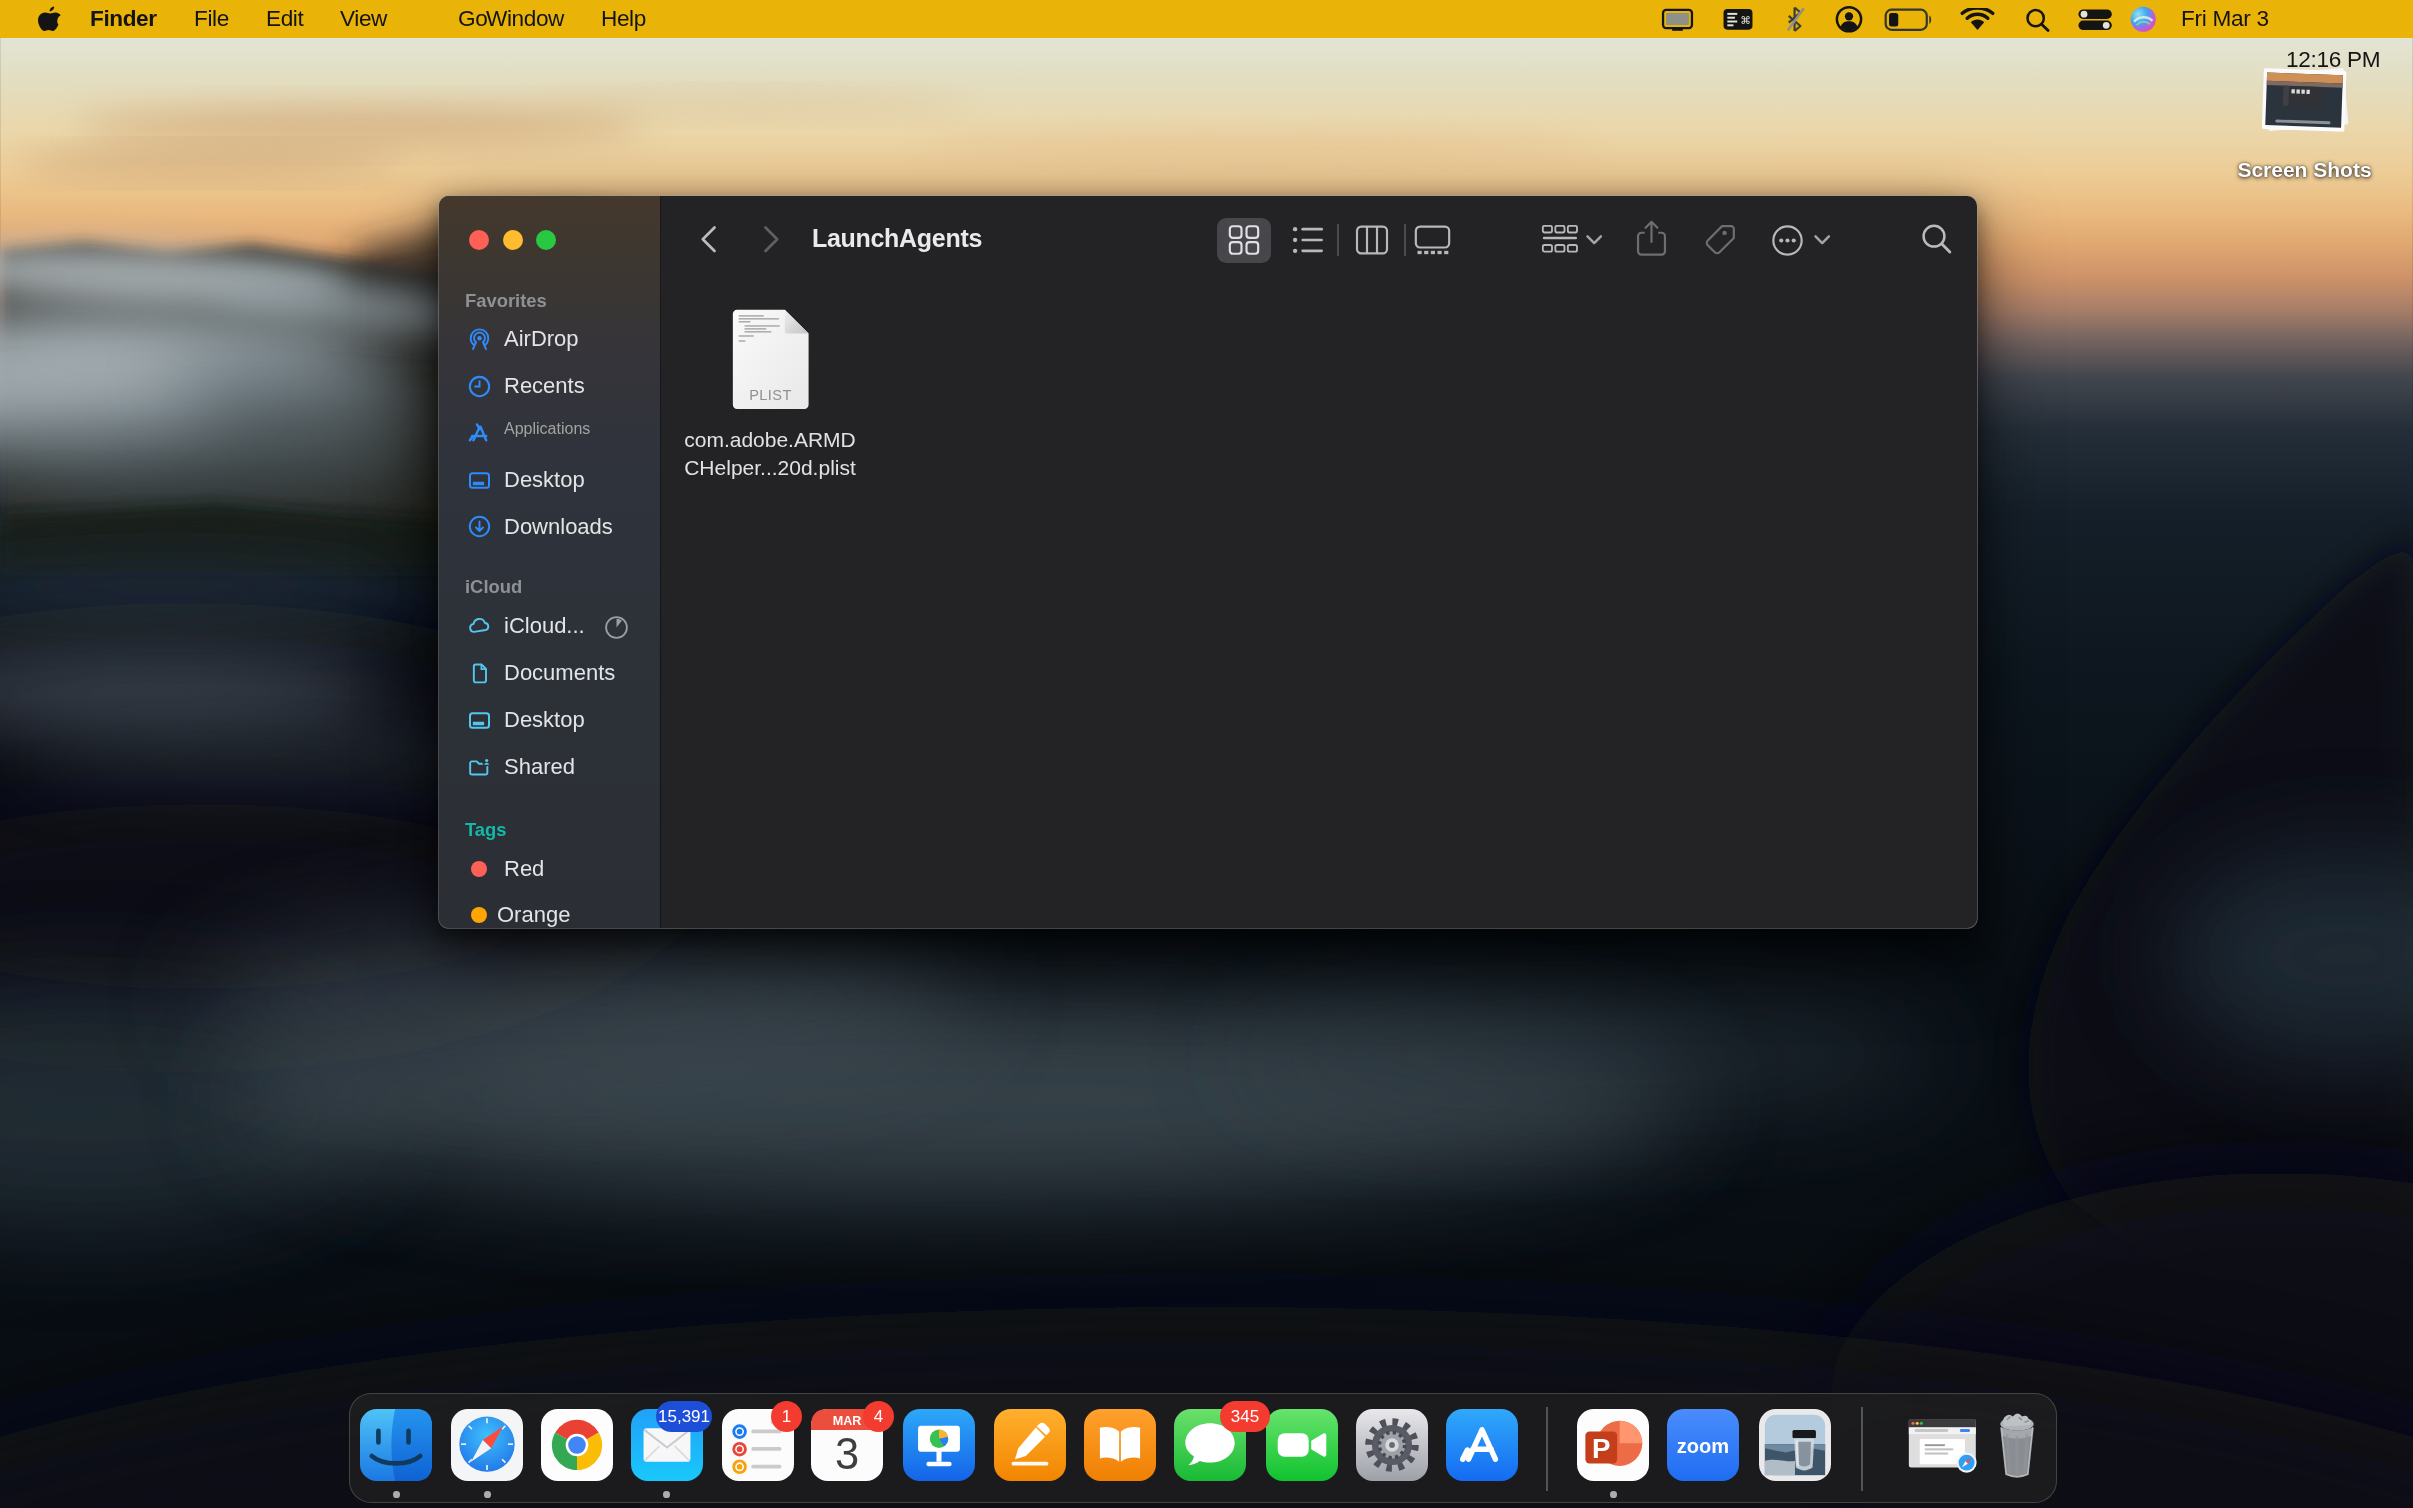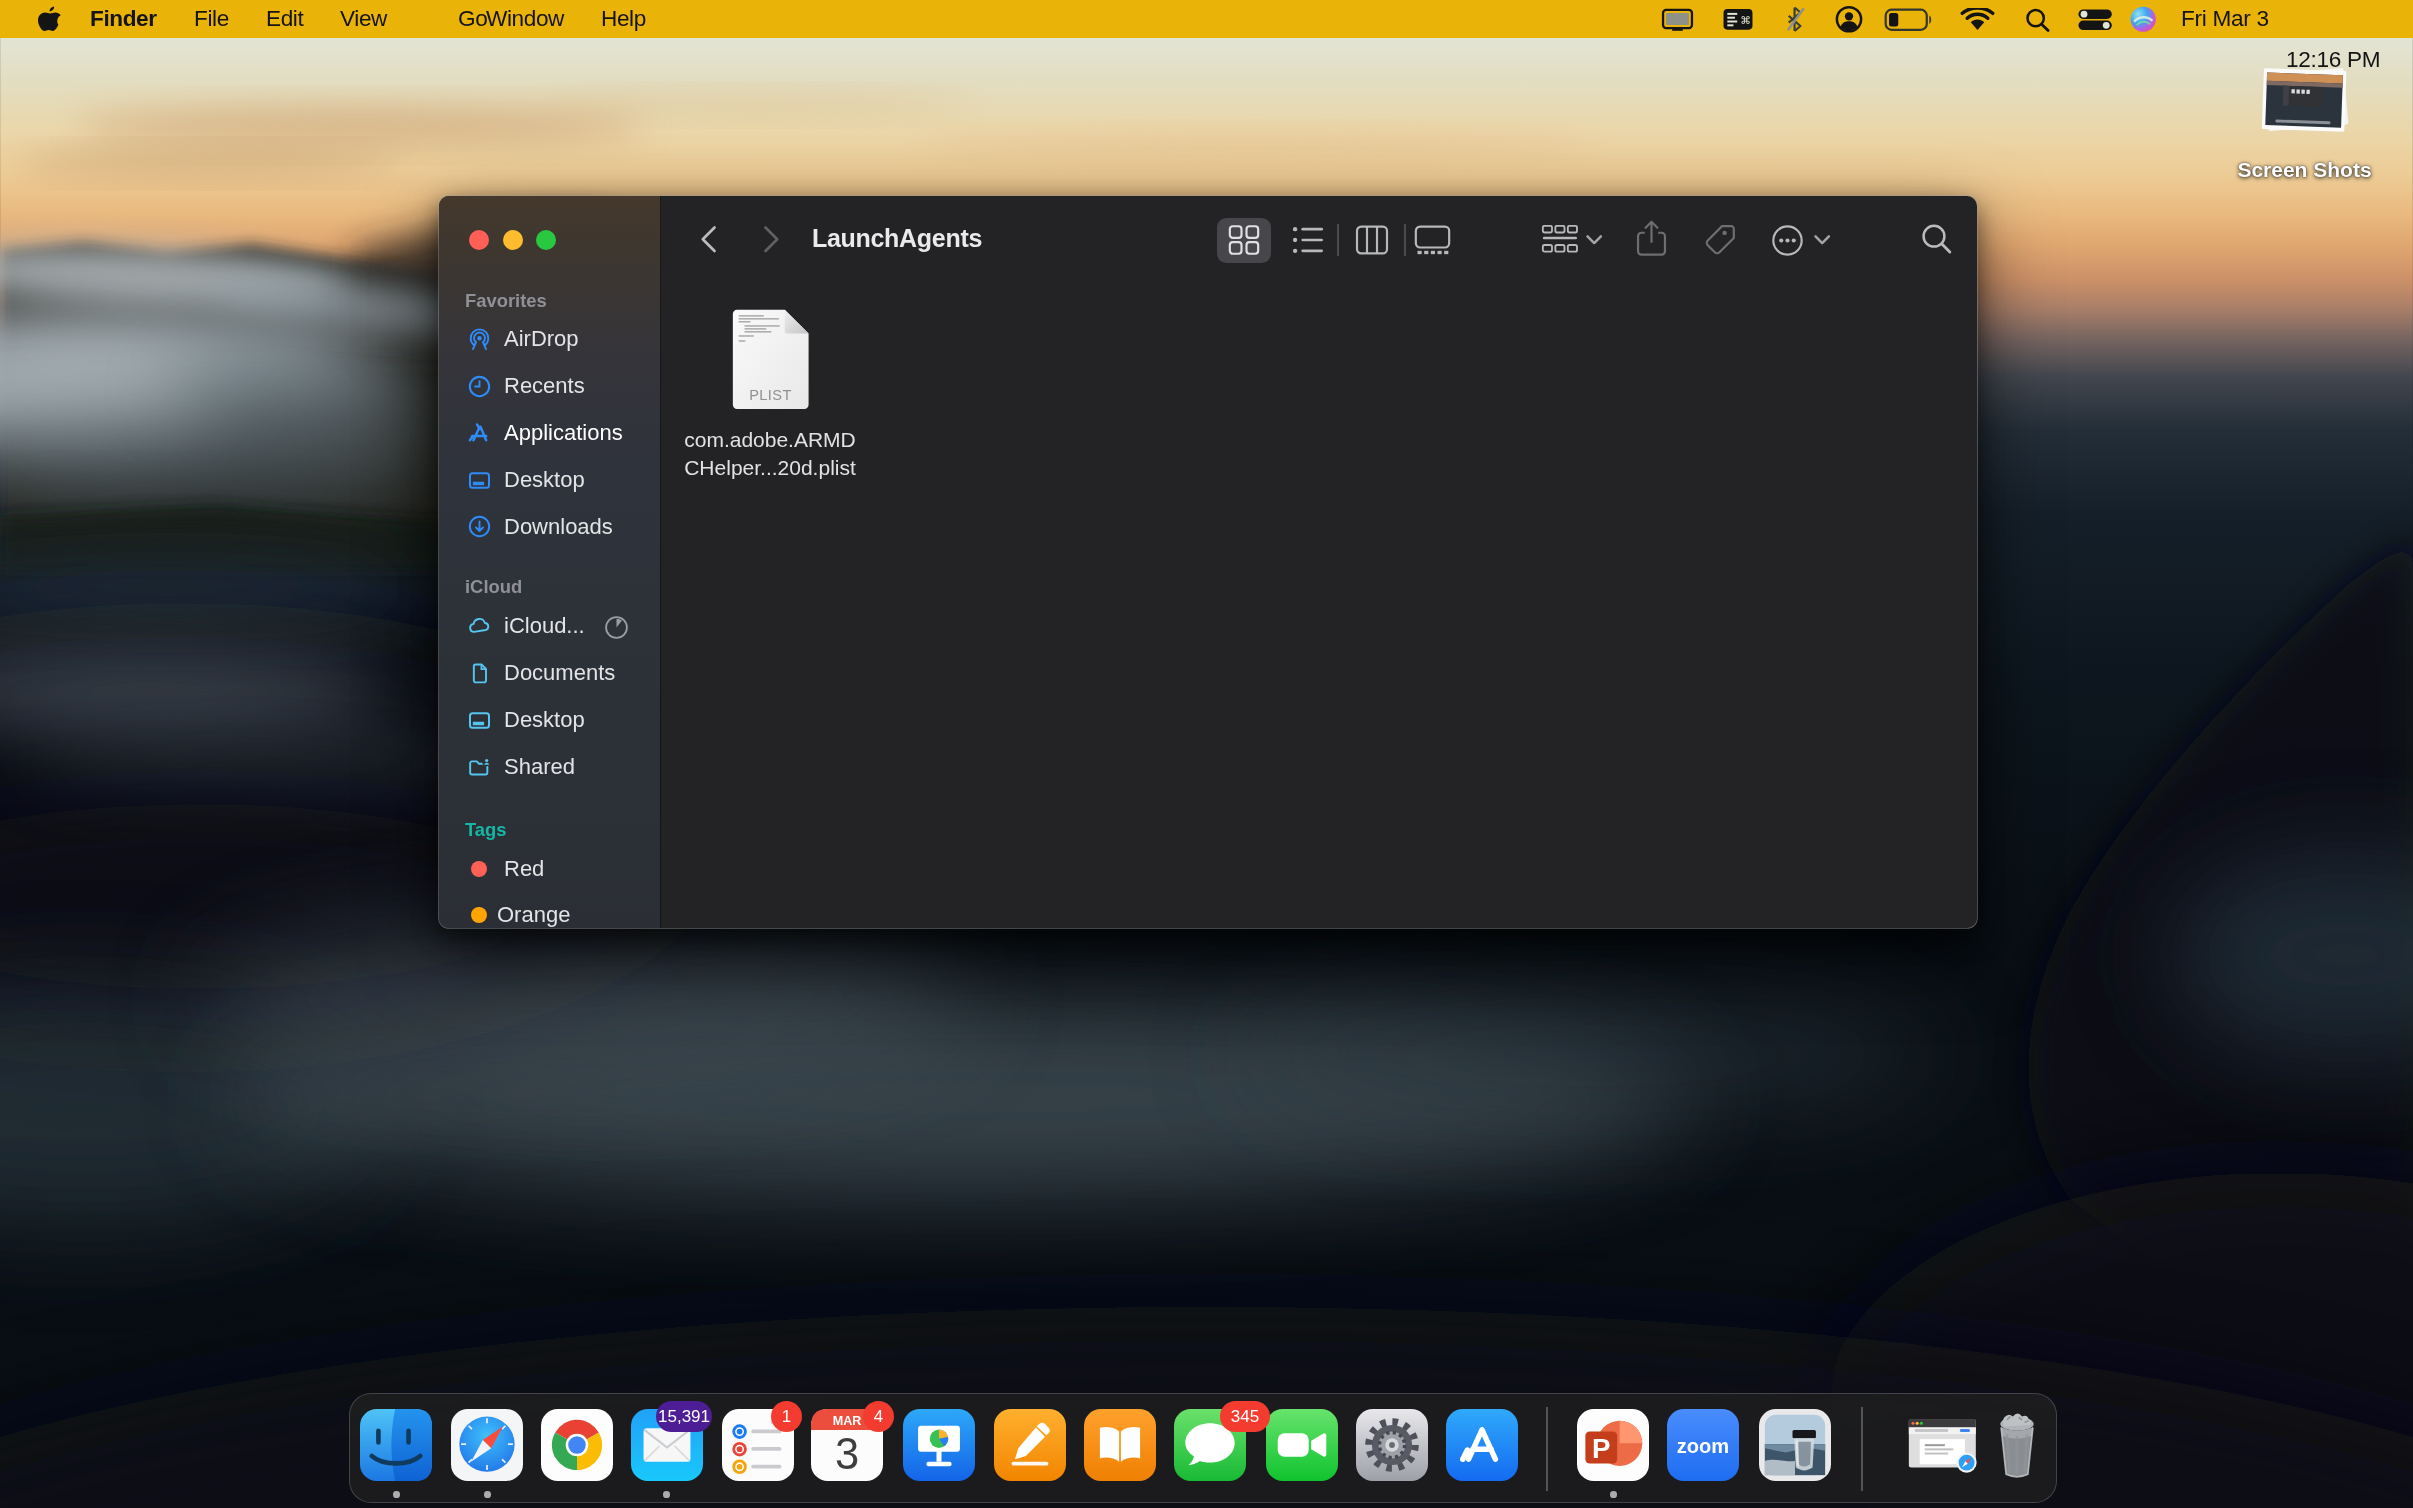--- a/index.html
+++ b/index.html
@@ -186,21 +186,21 @@
     <div class="abs" style="left:30px;top:34px;width:20px;height:20px;border-radius:50%;background:#fe5f57;"></div>
     <div class="abs" style="left:64px;top:34px;width:20px;height:20px;border-radius:50%;background:#febc2e;"></div>
     <div class="abs" style="left:97px;top:34px;width:20px;height:20px;border-radius:50%;background:#28c840;"></div>
 
     <div class="abs" style="left:26px;top:94px;font-size:18.4px;font-weight:bold;color:#8f9196;">Favorites</div>
     <div class="abs" style="left:26px;top:380px;font-size:18.4px;font-weight:bold;color:#8f9196;">iCloud</div>
     <div class="abs" style="left:26px;top:623px;font-size:18.4px;font-weight:bold;color:#14b8a6;">Tags</div>
 
     <div class="abs" style="left:65px;top:130px;font-size:22px;color:#e3e4e6;">AirDrop</div>
     <div class="abs" style="left:65px;top:177px;font-size:22px;color:#e3e4e6;">Recents</div>
-    <div class="abs" style="left:65px;top:224px;font-size:22px;color:#ffffff;">Applications</div>
+    <div class="abs" style="left:65px;top:224px;font-size:16px;color:#a3a3a3;">Applications</div>
     <div class="abs" style="left:65px;top:271px;font-size:22px;color:#e3e4e6;">Desktop</div>
     <div class="abs" style="left:65px;top:318px;font-size:22px;color:#e3e4e6;">Downloads</div>
     <div class="abs" style="left:65px;top:417px;font-size:22px;color:#e3e4e6;">iCloud...</div>
     <div class="abs" style="left:65px;top:464px;font-size:22px;color:#e3e4e6;">Documents</div>
     <div class="abs" style="left:65px;top:511px;font-size:22px;color:#e3e4e6;">Desktop</div>
     <div class="abs" style="left:65px;top:558px;font-size:22px;color:#e3e4e6;">Shared</div>
     <div class="abs" style="left:65px;top:660px;font-size:22px;color:#e3e4e6;">Red</div>
     <div class="abs" style="left:58px;top:706px;font-size:22px;color:#e3e4e6;">Orange</div>
 
     <svg class="abs" style="left:28px;top:131px" width="25" height="25" viewBox="0 0 30 30">
@@ -594,21 +594,21 @@
         <ellipse cx="43" cy="18" rx="20" ry="8" fill="#b9bcc0"></ellipse>
         <path d="M28,10 q5,-6 10,-1 q6,-7 11,0 q6,-3 8,3 q5,1 2,7 l-31,2 q-4,-6 0,-11 Z" fill="#c7cacd"></path>
         <path d="M31,13 l4,-4 M45,10 l4,3 M52,16 l5,-2" stroke="#8e9196" stroke-width="1.6" fill="none"></path>
         <path d="M24,22 L30,78 Q43,84 56,78 L62,22 Q43,30 24,22 Z" fill="#aeb1b6" opacity="0.8"></path>
         <path d="M24,22 Q43,30 62,22 L61,32 Q43,39 25,32 Z" fill="#c3c6ca" opacity="0.55"></path>
         <path d="M31,30 L34,76 M43,32 L43,78 M55,30 L52,76" stroke="#999da2" stroke-width="3" opacity="0.7"></path>
         <path d="M24,22 L30,78 Q43,84 56,78 L62,22" fill="none" stroke="#d4d7da" stroke-width="2" opacity="0.8"></path>
       </g>
     </svg>
 
-    <div class="abs" style="left:306px;top:6.7px;width:56px;height:31px;border-radius:16px;background:#4c1d95;color:#fff;font-size:17px;text-align:center;line-height:31px;">15,391</div>
+    <div class="abs" style="left:306px;top:6.7px;width:56px;height:31px;border-radius:16px;background:#1d4ed8;color:#fff;font-size:17px;text-align:center;line-height:31px;">15,391</div>
     <div class="abs" style="left:421px;top:6.7px;width:31px;height:31px;border-radius:50%;background:#f33b2f;color:#fff;font-size:17px;text-align:center;line-height:31px;">1</div>
     <div class="abs" style="left:513px;top:6.7px;width:31px;height:31px;border-radius:50%;background:#f33b2f;color:#fff;font-size:17px;text-align:center;line-height:31px;">4</div>
     <div class="abs" style="left:870px;top:6.7px;width:50px;height:31px;border-radius:16px;background:#f33b2f;color:#fff;font-size:17px;text-align:center;line-height:31px;">345</div>
 
     <div class="abs" style="left:43px;top:97px;width:6.7px;height:6.7px;border-radius:50%;background:#aaacae;"></div>
     <div class="abs" style="left:134px;top:97px;width:6.7px;height:6.7px;border-radius:50%;background:#aaacae;"></div>
     <div class="abs" style="left:313px;top:97px;width:6.7px;height:6.7px;border-radius:50%;background:#aaacae;"></div>
     <div class="abs" style="left:1260px;top:97px;width:6.7px;height:6.7px;border-radius:50%;background:#aaacae;"></div>
   </div>
 

